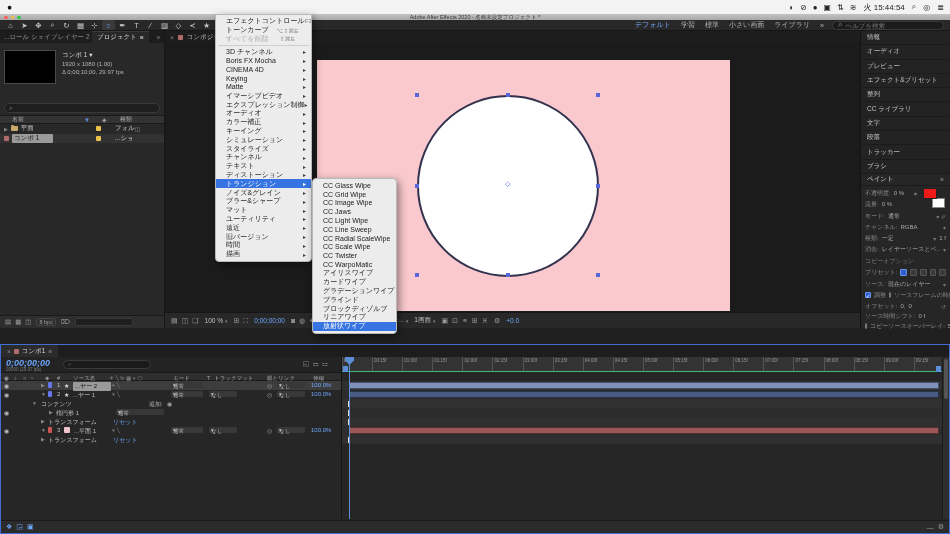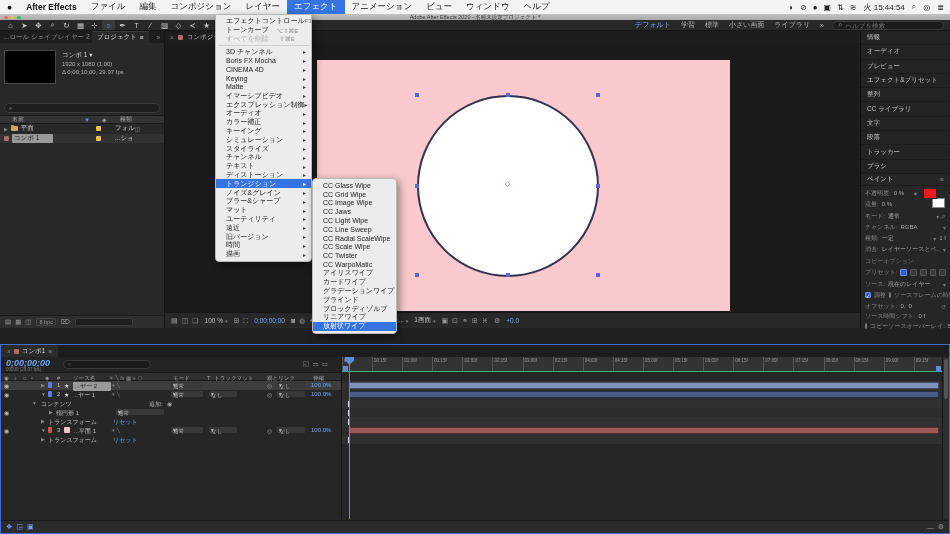--- a/index.html
+++ b/index.html
@@ -124,33 +124,20 @@
   .emi .arr { margin-left:auto; font-size:6px; color:#444; }
   .emi.highlight, .emi.highlight .arr, .emi.highlight .sc { color:#fff; }
 </style>
 </head>
 <body>
 
 <div class="app">
 
   <div class="menubar">
     <div class="mb-item">●</div>
-    <div style="display:flex;height:14px;">
-
-    <div class="mb-item bold">After Effects</div>
-        <div class="mb-item">ファイル</div>
-        <div class="mb-item">編集</div>
-        <div class="mb-item">コンポジション</div>
-        <div class="mb-item">レイヤー</div>
-        <div class="mb-item active" style="background: rgb(53, 116, 226);">エフェクト</div>
-        <div class="mb-item">アニメーション</div>
-        <div class="mb-item">ビュー</div>
-        <div class="mb-item">ウィンドウ</div>
-        <div class="mb-item">ヘルプ</div>
-      </div>
     <div class="mb-right">
       <span style="display:flex;gap:6px;">
 
       <span class="mb-ico">◗</span>
           <span class="mb-ico">⊘</span>
           <span class="mb-ico">●</span>
           <span class="mb-ico">▣</span>
           <span class="mb-ico">⇅</span>
           <span class="mb-ico">≋</span>
         </span>

